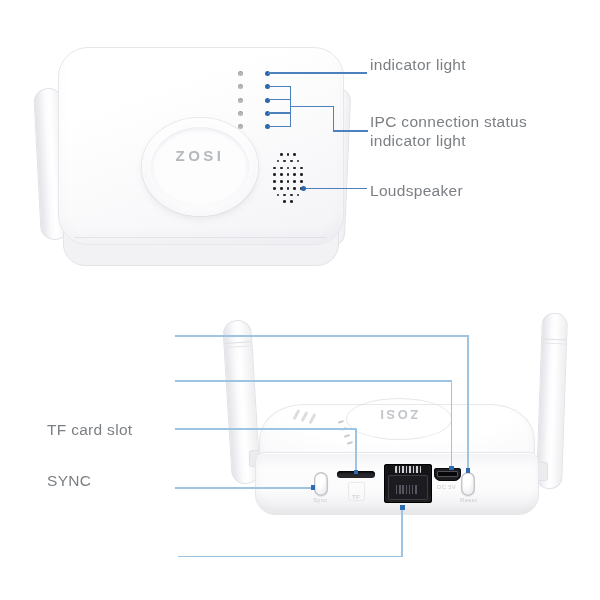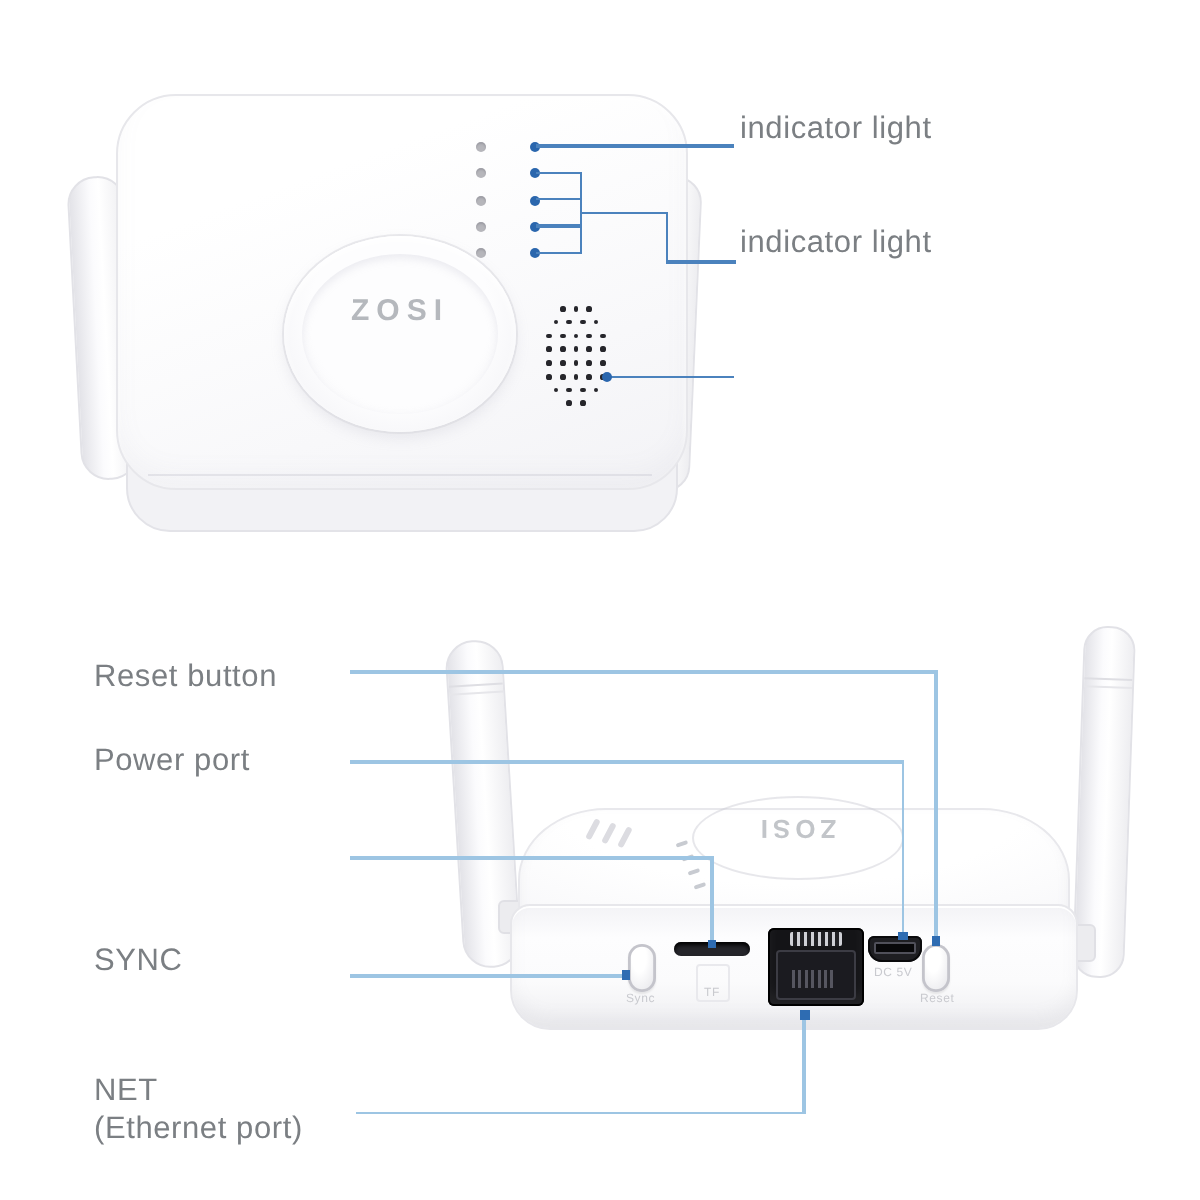--- a/index.html
+++ b/index.html
@@ -171,21 +171,26 @@
   <div class="tline" style="left:289.5px;top:105.6px;width:44px;height:1.6px;z-index:6;"></div>
   <div class="tline" style="left:332.5px;top:105.6px;width:1.6px;height:26px;z-index:6;"></div>
   <div class="tline" style="left:332.5px;top:130px;width:35px;height:1.6px;z-index:6;"></div>
   <div class="tline" style="left:303px;top:187.7px;width:64px;height:1.6px;z-index:6;"></div>
   <div class="cdot-abs" style="left:300.5px;top:186px;"></div>
 
   <div class="lbl" style="left:370px;top:55px;">
     <span>indicator light</span>
   </div>
   <div class="lbl" style="left:370px;top:112px;">
+    <span>IPC connection status</span>
     <span>indicator light</span>
+  </div>
+  <div class="lbl" style="left:370px;top:181px;">
+    <span>Loudspeaker</span>
+    <span></span>
   </div>
 
   <div class="antenna" style="left:227px;top:320px;width:27px;height:162px;border-radius:14px;transform:rotate(-3.5deg);">
     <div class="ant-seam" style="top:21px;"></div>
   </div>
   <div class="antenna" style="left:539px;top:313px;width:24px;height:174px;border-radius:12px;transform:rotate(2deg);">
     <div class="ant-seam" style="top:25px;"></div>
   </div>
   <div class="joint" style="left:249px;top:450px;width:13px;height:15px;"></div>
   <div class="joint" style="left:532px;top:462px;width:14px;height:17px;"></div>
@@ -230,29 +235,21 @@
   <div class="bline" style="left:355.2px;top:428.4px;width:1.6px;height:43px;z-index:6;"></div>
   <div class="sdot" style="left:353.8px;top:469.5px;"></div>
 
   <div class="bline" style="left:175px;top:487px;width:137px;height:1.6px;z-index:6;"></div>
   <div class="sdot" style="left:310.5px;top:485.2px;"></div>
 
   <div class="sdot" style="left:400.2px;top:505px;"></div>
   <div class="bline" style="left:401.3px;top:508px;width:1.6px;height:49px;z-index:6;"></div>
   <div class="bline" style="left:178px;top:555.8px;width:224.5px;height:1.6px;z-index:6;"></div>
 
-  <div class="lbl" style="left:47px;top:329px;">
-    <span>Reset button</span>
-    <span></span>
-  </div>
-  <div class="lbl" style="left:47px;top:371px;">
-    <span>Power port</span>
+  <div class="lbl" style="left:47px;top:420px;">
+    <span>TF card slot</span>
     <span></span>
   </div>
   <div class="lbl" style="left:47px;top:471px;">
     <span>SYNC</span>
   </div>
-  <div class="lbl" style="left:47px;top:536px;">
-    <span>NET</span>
-    <span>(Ethernet port)</span>
-  </div>
 
 </div>
 
 </body></html>

